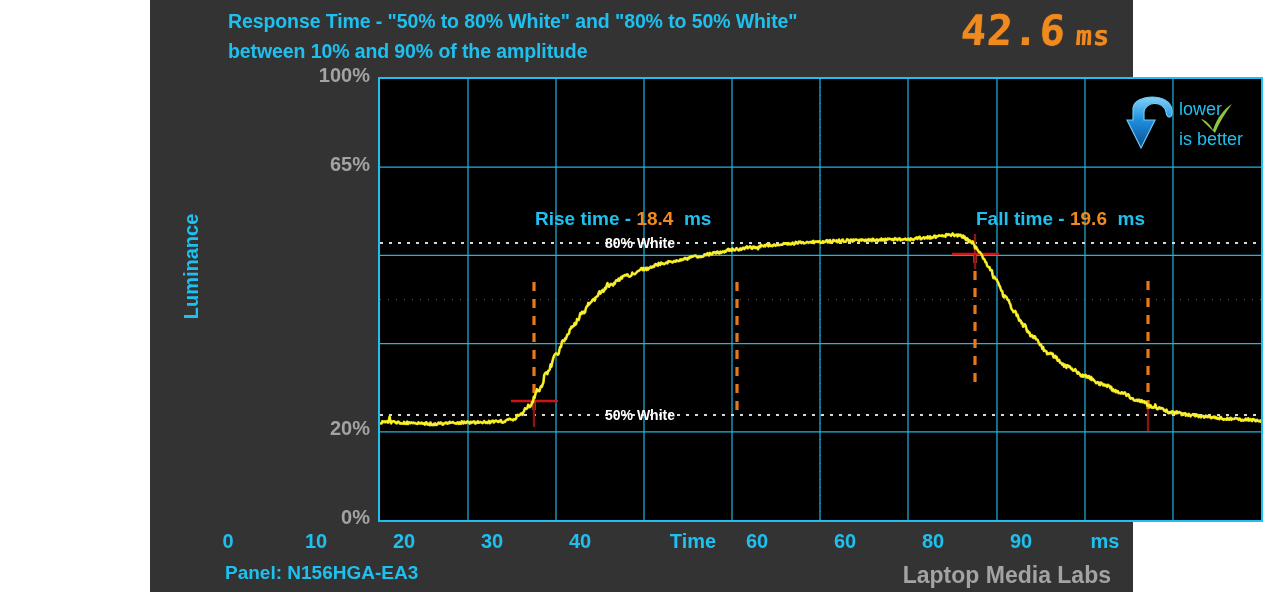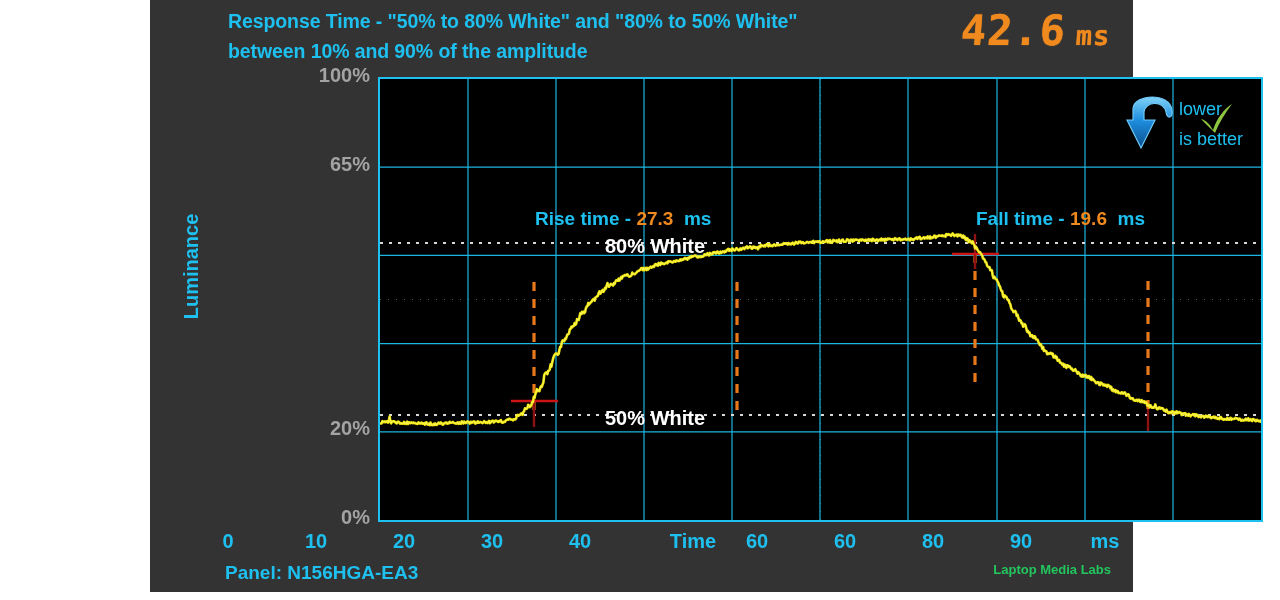--- a/index.html
+++ b/index.html
@@ -95,41 +95,41 @@
     position: absolute;
     left: 75px; top: 562px;
     color: #1ec0f0;
     font-size: 19px;
     font-weight: bold;
     text-align: center;
   }
   #credit {
     position: absolute;
     right: 22px; top: 562px;
-    color: #22c55e;
-    font-size: 13px;
+    color: #a3a3a3;
+    font-size: 23px;
     font-weight: bold;
   }
 
   
   .ann {
     position: absolute;
     font-size: 19px;
     font-weight: bold;
     color: #1ec0f0;
     white-space: pre;
   }
   .ann .val { color: #f08a1e; }
   #rise-ann { left: 385px; top: 208px; }
   #fall-ann { left: 826px; top: 208px; }
 
   .reflab {
     position: absolute;
     color: #ffffff;
-    font-size: 20px;
+    font-size: 14px;
     font-weight: bold;
     white-space: pre;
   }
 
   
   #badge {
     position: absolute;
     left: 973px; top: 88px;
     width: 140px; height: 72px;
   }
@@ -237,21 +237,21 @@
           <path d="M2 15 C7 16, 11 21, 14 26 C18 14, 25 5, 33 0 C26 9, 20 19, 16 29 C11 24, 6 19, 2 15 Z" fill="#8ec63f"></path>
         </svg>
         <div class="txt">
           <div>lower</div>
           <div>is better</div>
         </div>
       </div>
 
     </div>
 
-    <div class="ann" id="rise-ann"><span>Rise time - </span><span class="val">27.3</span><span>  ms</span></div>
+    <div class="ann" id="rise-ann"><span>Rise time - </span><span class="val">18.4</span><span>  ms</span></div>
 
     <div class="ann" id="fall-ann"><span>Fall time - </span><span class="val">19.6</span><span>  ms</span></div>
 
     <div class="xlab" style="left:43px;">0</div>
     <div class="xlab" style="left:131px;">10</div>
     <div class="xlab" style="left:219px;">20</div>
     <div class="xlab" style="left:307px;">30</div>
     <div class="xlab" style="left:395px;">40</div>
     <div class="xlab" style="left:508px;">Time</div>
     <div class="xlab" style="left:572px;">60</div>

